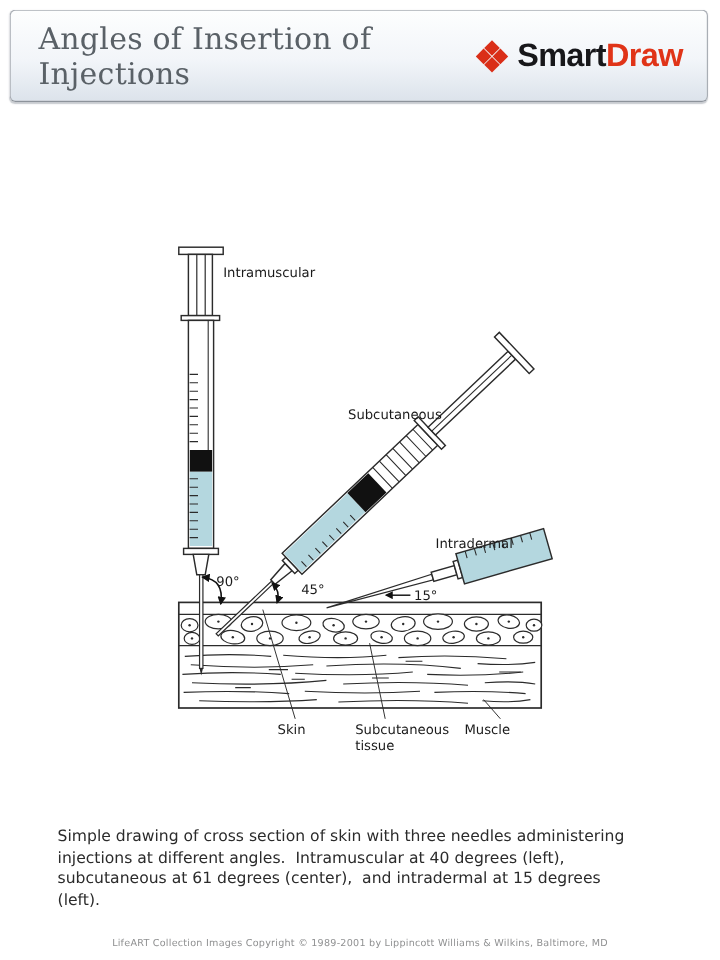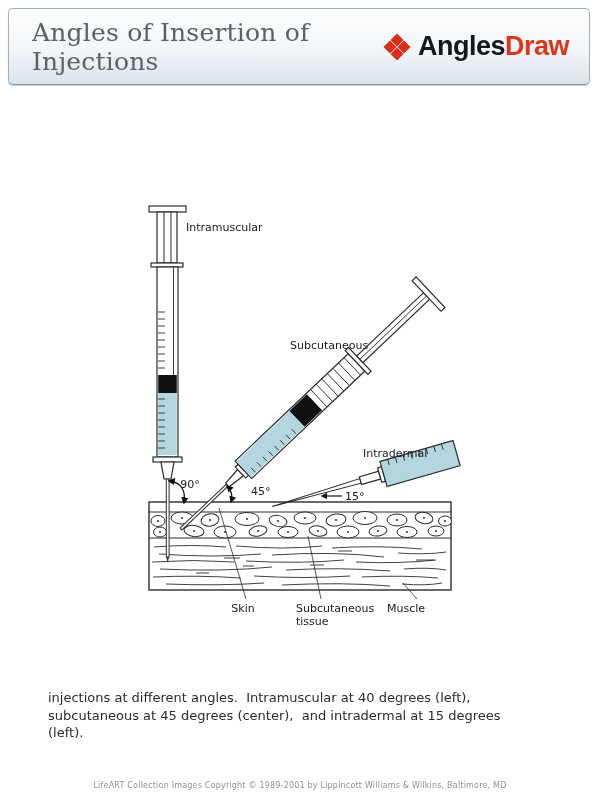--- a/index.html
+++ b/index.html
@@ -37,21 +37,21 @@
     <h1 class="page-title">Angles of Insertion of Injections</h1>
     <div class="logo">
       <svg width="28" height="28" viewBox="0 0 28 28">
         <g fill="#da2e18">
           <polygon points="14,0.5 20.5,7 14,13.5 7.5,7"></polygon>
           <polygon points="0.5,14 7,7.5 13.5,14 7,20.5"></polygon>
           <polygon points="14.5,14 21,7.5 27.5,14 21,20.5"></polygon>
           <polygon points="7.5,21 14,14.5 20.5,21 14,27.5"></polygon>
         </g>
       </svg>
-      <span class="logo-text"><span class="logo-smart">Angles</span><span class="logo-draw">Draw</span></span>
+      <span class="logo-text"><span class="logo-smart">Smart</span><span class="logo-draw">Draw</span></span>
     </div>
   </header>
 
   <svg class="diagram" viewBox="0 100 600 570">
     <defs>
       <marker id="ah" viewBox="0 0 10 10" refX="8" refY="5" markerWidth="5.5" markerHeight="5.5" orient="auto-start-reverse">
         <path d="M0,0 L10,5 L0,10 z" fill="#111"></path>
       </marker>
     </defs>
 
@@ -175,20 +175,21 @@
     <g>
       <path d="M219,508 L246,599 M308,536 L321,599 M403,583 L417,599" stroke="#2b2b2b" stroke-width="0.8" fill="none"></path>
       <text class="dlabel" x="243" y="612" text-anchor="middle">Skin</text>
       <text class="dlabel" x="296" y="612">Subcutaneous</text>
       <text class="dlabel" x="296" y="625">tissue</text>
       <text class="dlabel" x="387" y="612">Muscle</text>
     </g>
   </svg>
 
   <div class="caption">
+    <div>Simple drawing of cross section of skin with three needles administering</div>
     <div>injections at different angles.  Intramuscular at 40 degrees (left),</div>
-    <div>subcutaneous at 45 degrees (center),  and intradermal at 15 degrees</div>
+    <div>subcutaneous at 61 degrees (center),  and intradermal at 15 degrees</div>
     <div>(left).</div>
   </div>
 
   <div class="footer">LifeART Collection Images Copyright © 1989-2001 by Lippincott Williams &amp; Wilkins, Baltimore, MD</div>
 
 </div>
 
 </body></html>

